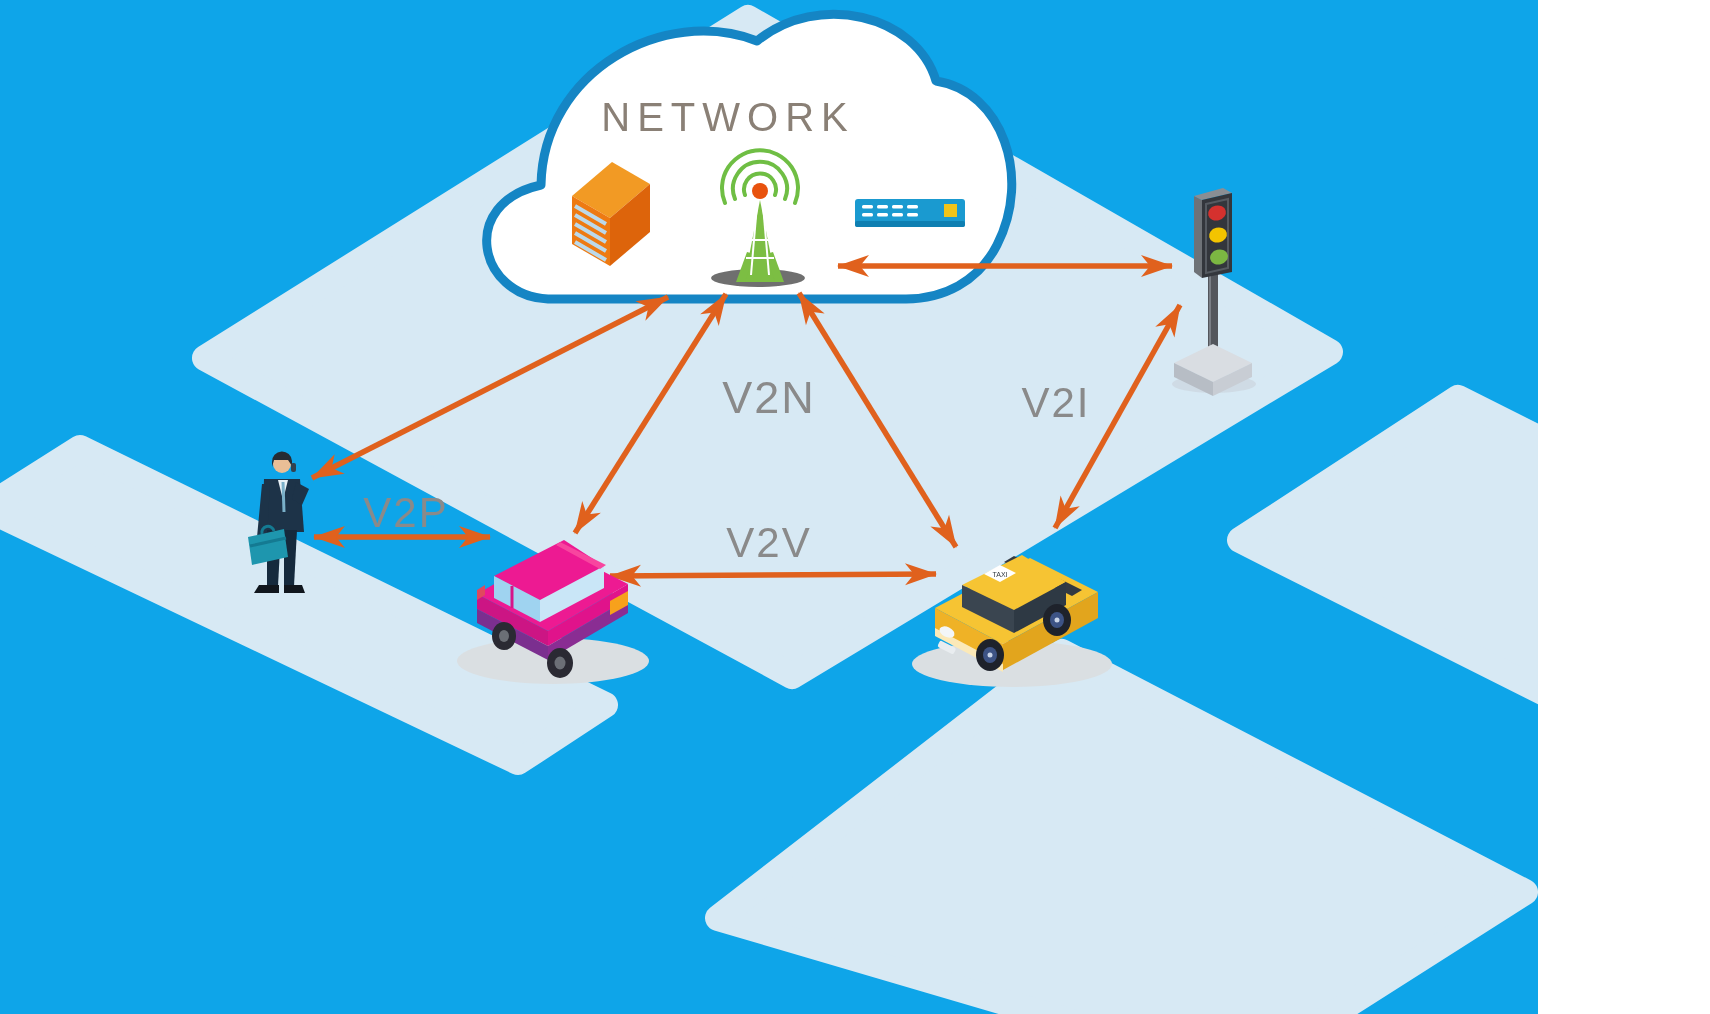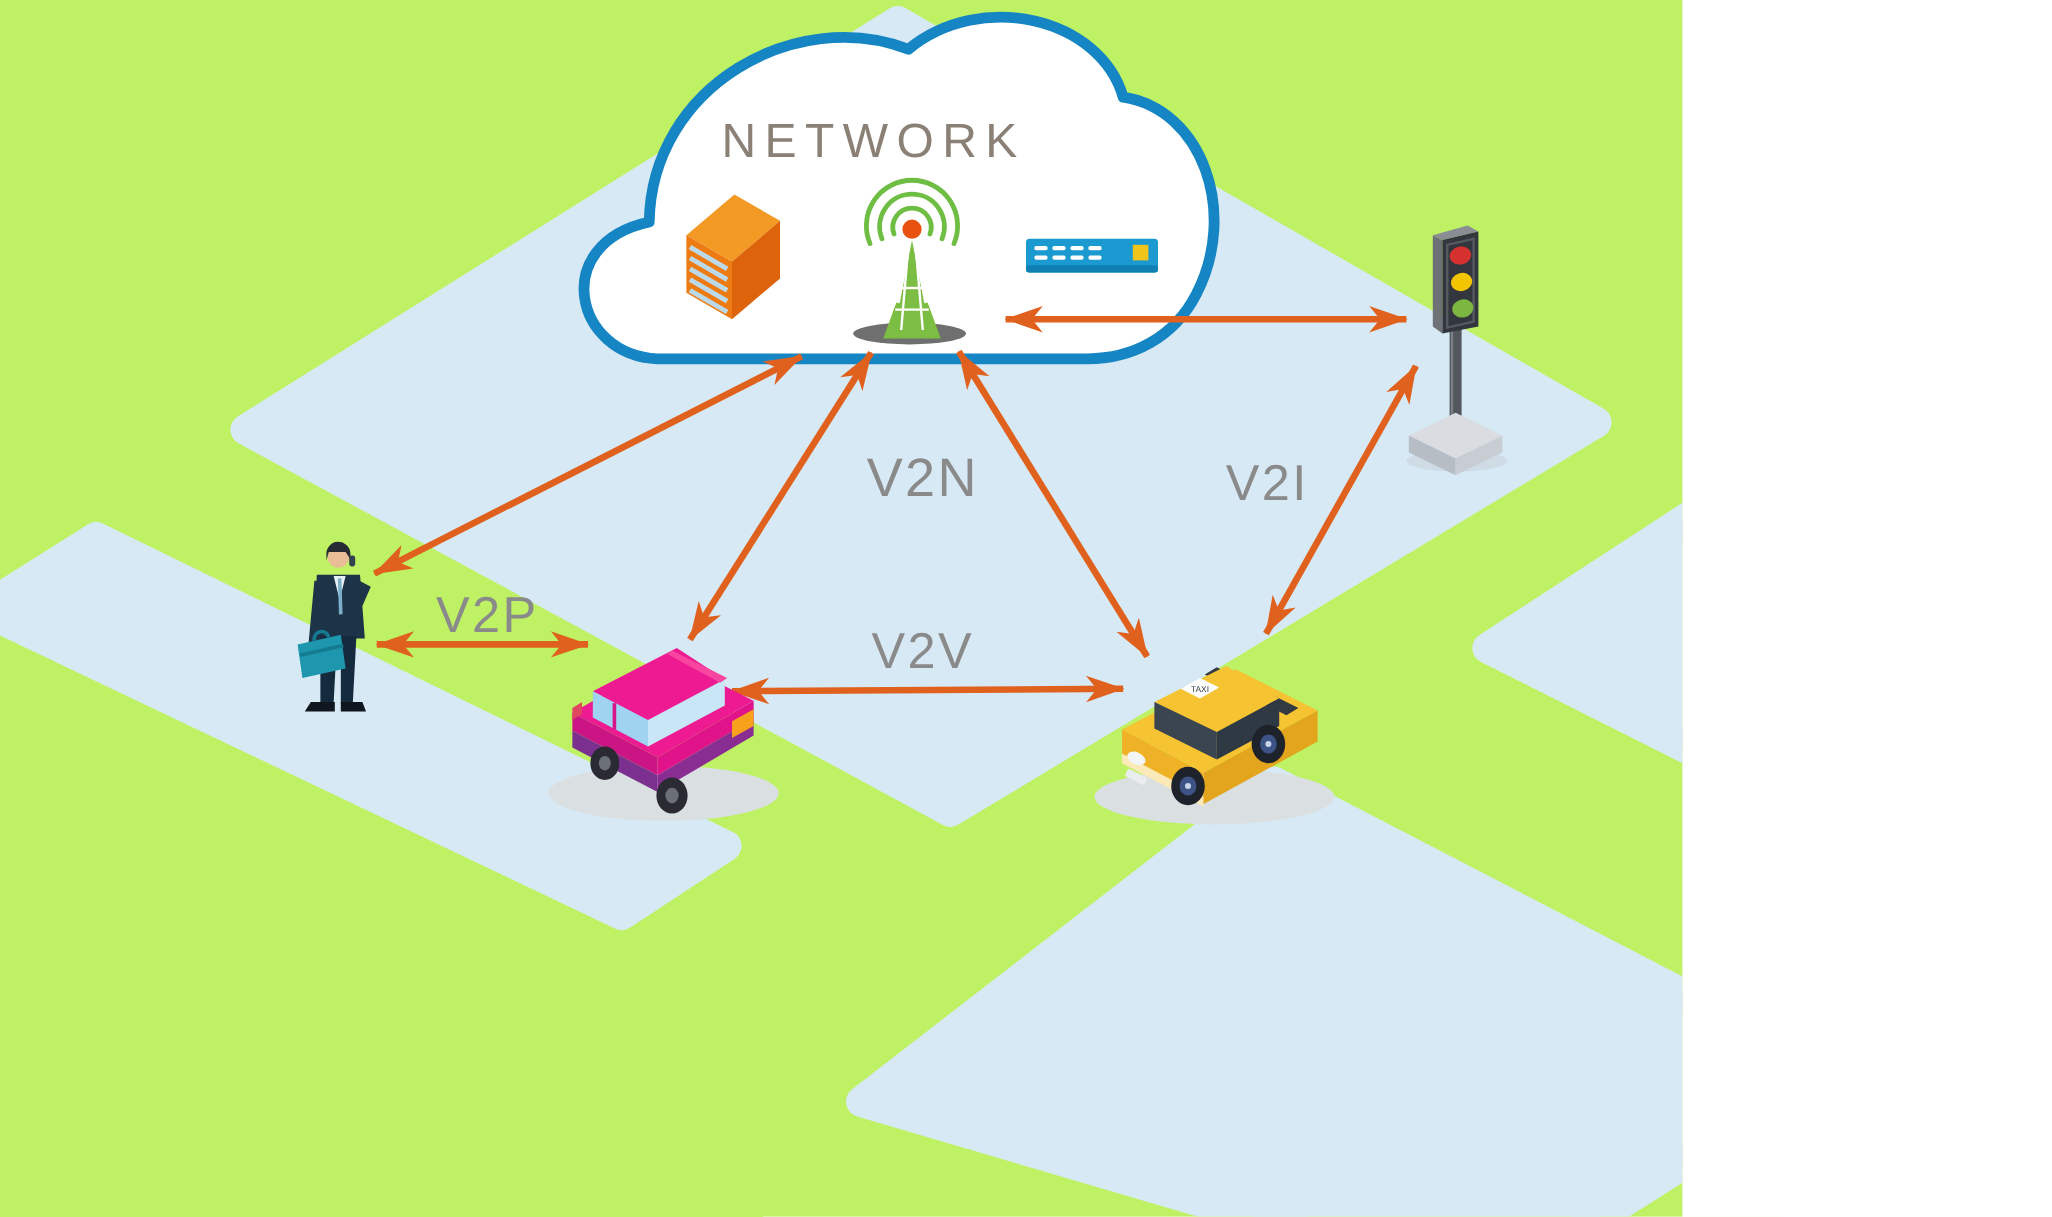--- a/index.html
+++ b/index.html
@@ -1,16 +1,16 @@
 <!DOCTYPE html>
 <html><head>
 <meta charset="utf-8">
 <style>
   html,body{margin:0;padding:0;background:#ffffff;}
-  .stage{position:relative;width:1402px;height:1014px;background:#bef264;overflow:hidden;
+  .stage{position:relative;width:1538px;height:1014px;background:#0ea5e9;overflow:hidden;
          font-family:"Liberation Sans", sans-serif;}
   .stage svg{display:block;width:1710px;height:1014px;}
   text{font-family:"Liberation Sans", sans-serif;}
   .link-label{fill:#8A8A8A;letter-spacing:2px;}
   .cloud-label{fill:#8A8076;letter-spacing:7px;}
 </style>
 </head>
 <body>
 
 <div class="stage">

